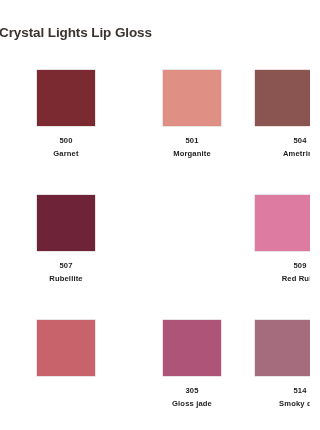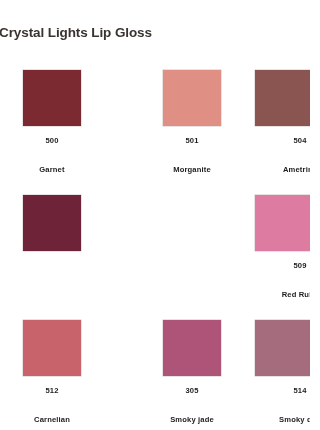--- a/index.html
+++ b/index.html
@@ -54,21 +54,21 @@
   .swatch-row:last-child {
     height: 120px;
   }
 
   .swatch-cell {
     position: absolute;
     top: 0;
     width: 104px;
     text-align: center;
   }
-  .swatch-cell.col-0 { left: 0; }
+  .swatch-cell.col-0 { left: 14px; }
   .swatch-cell.col-1 { left: 140px; }
   .swatch-cell.col-2 { left: 249px; }
 
   .swatch-chip {
     width: 58px;
     height: 56px;
     margin: 8px auto 0 auto;
     box-shadow: 0 0 0 0.5px rgba(120, 90, 90, 0.35);
   }
   
@@ -85,21 +85,21 @@
   .swatch-code,
   .swatch-name {
     display: block;
     font-size: 7.6px;
     font-weight: bold;
     color: #1d1d1d;
     letter-spacing: 0.15px;
     white-space: nowrap;
   }
   .swatch-name {
-    margin-top: 18px;
+    margin-top: 2px;
   }
   .swatch-cell.col-2 .swatch-meta {
     text-align: center;
     margin-left: -2px;
   }
   .swatch-cell.col-2 .swatch-code,
   .swatch-cell.col-2 .swatch-name {
     overflow: hidden;
   }
 </style>
@@ -132,43 +132,43 @@
         <div class="swatch-meta">
           <span class="swatch-code">504</span>
           <span class="swatch-name">Ametrine</span>
         </div>
       </div>
     </div>
 
     <div class="swatch-row">
       <div class="swatch-cell col-0">
         <div class="swatch-chip" style="background-color: rgb(110, 35, 56);"></div>
+        <div class="swatch-meta">
+          <span class="swatch-code">507</span>
+          <span class="swatch-name">Rubellite</span>
+        </div>
       </div>
       <div class="swatch-cell col-2">
         <div class="swatch-chip" style="background-color: rgb(221, 123, 160);"></div>
         <div class="swatch-meta">
           <span class="swatch-code">509</span>
           <span class="swatch-name">Red Ruby</span>
         </div>
       </div>
     </div>
 
     <div class="swatch-row">
       <div class="swatch-cell col-0">
         <div class="swatch-chip" style="background-color: rgb(200, 99, 107);"></div>
-        <div class="swatch-meta">
-          <span class="swatch-code">512</span>
-          <span class="swatch-name">Carnelian</span>
-        </div>
       </div>
       <div class="swatch-cell col-1">
         <div class="swatch-chip" style="background-color: rgb(174, 84, 121);"></div>
         <div class="swatch-meta">
           <span class="swatch-code">305</span>
-          <span class="swatch-name">Smoky jade</span>
+          <span class="swatch-name">Gloss jade</span>
         </div>
       </div>
       <div class="swatch-cell col-2">
         <div class="swatch-chip" style="background-color: rgb(165, 108, 126);"></div>
         <div class="swatch-meta">
           <span class="swatch-code">514</span>
           <span class="swatch-name">Smoky qua</span>
         </div>
       </div>
     </div>

